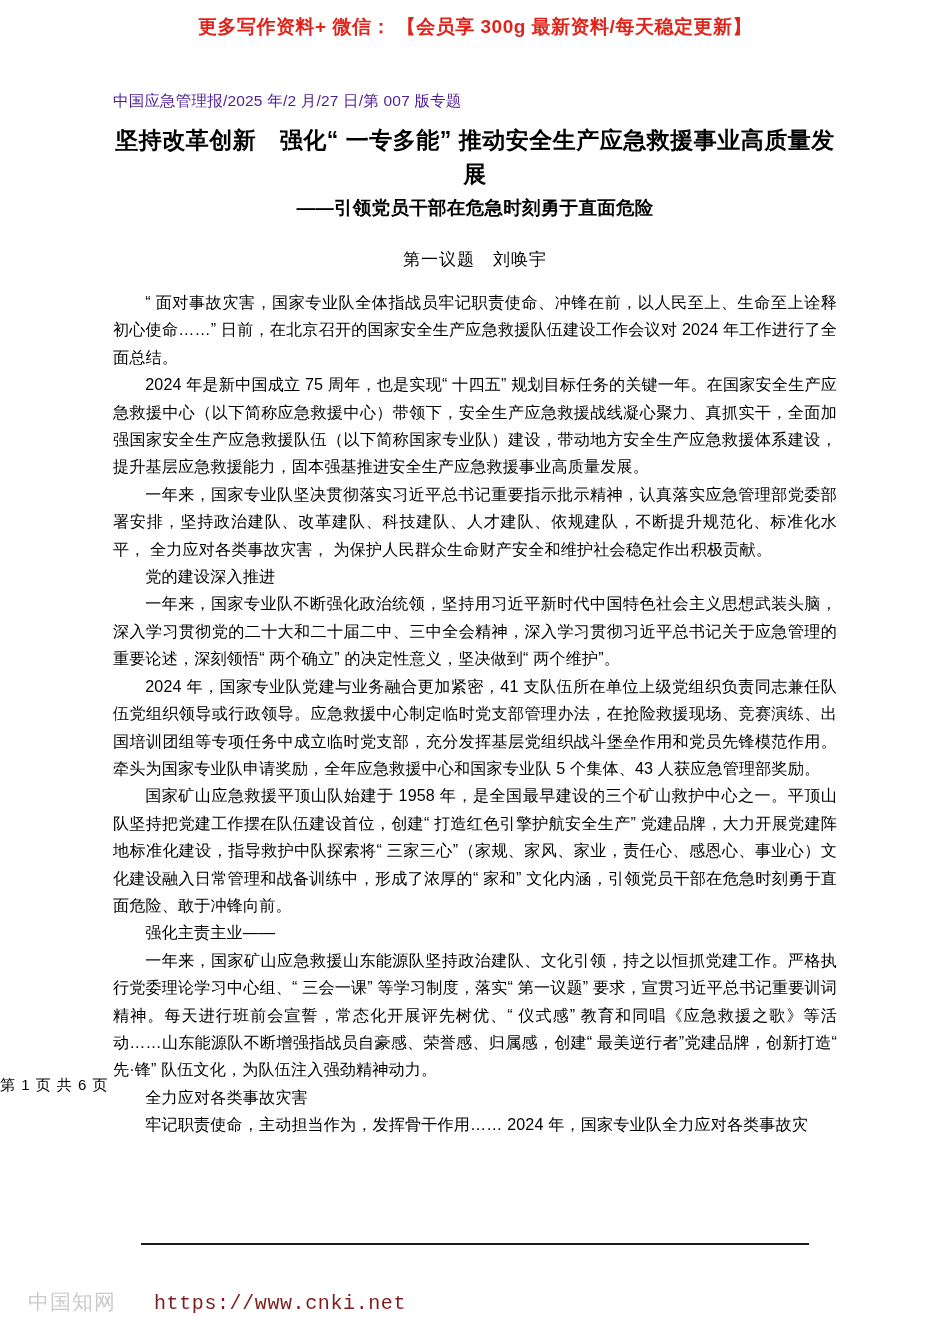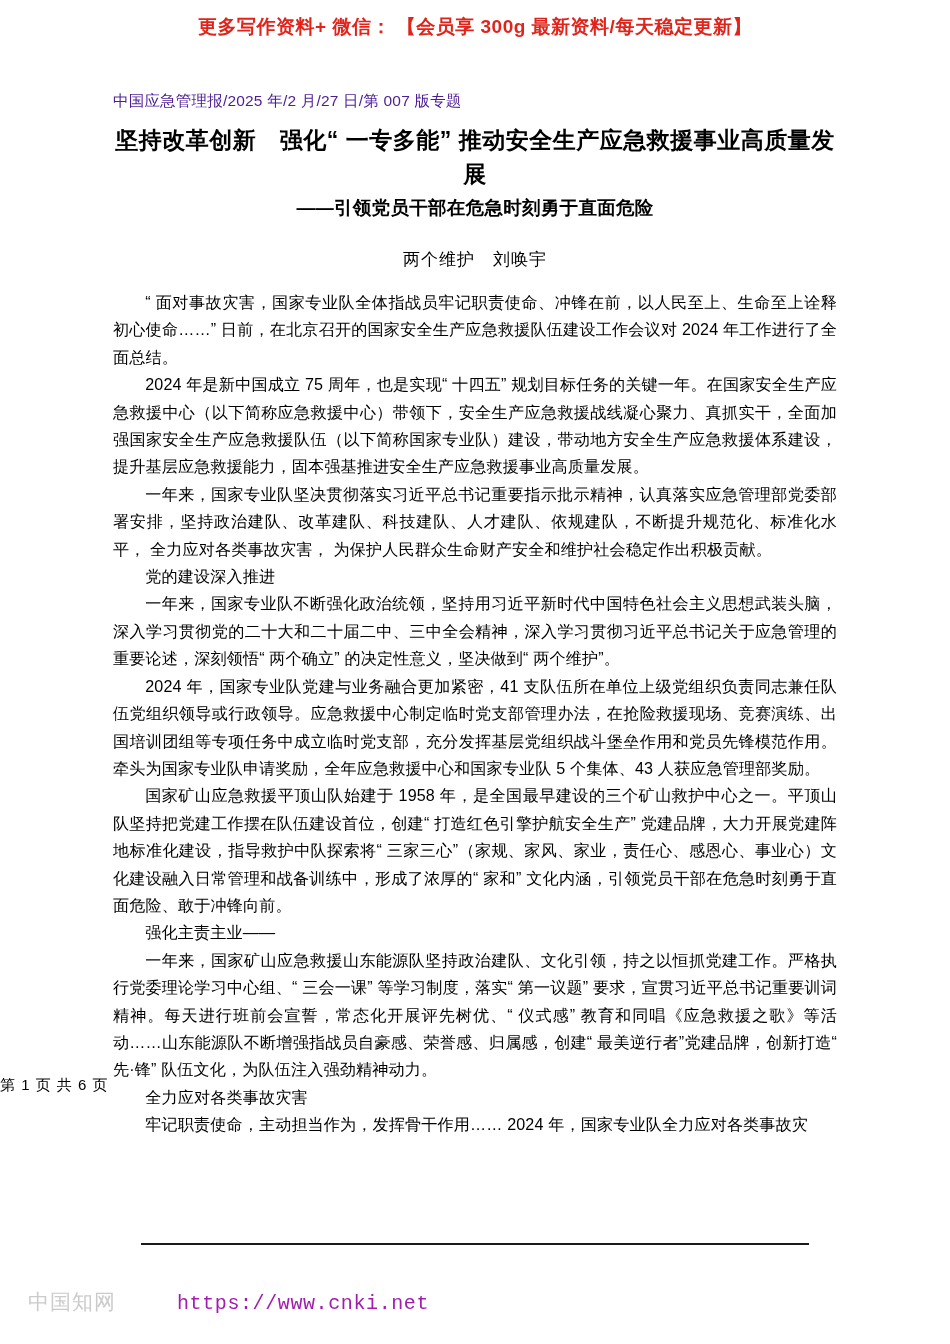--- a/index.html
+++ b/index.html
@@ -118,52 +118,51 @@
     background: #1a1a1a;
   }
 
   .cnki-footer {
     position: absolute;
     left: 28px;
     top: 1288px;
     display: flex;
     align-items: baseline;
     color: #c9c9c9;
-    gap: 23px;
   }
   .cnki-brand {
     font-size: 21px;
     letter-spacing: 1px;
     font-family: "Liberation Serif", "DejaVu Serif", serif;
     color: #cbcbcb;
   }
   .cnki-url {
     margin-left: 38px;
     font-size: 20px;
     letter-spacing: 0.6px;
     font-family: "Liberation Mono", "DejaVu Sans Mono", monospace;
-    color: #a21caf;
+    color: #7f1d1d;
   }
 </style>
 </head>
 <body>
 
 <div class="page">
 
   <div class="promo-banner" style="color: rgb(224, 36, 27);">更多写作资料+ 微信： 【会员享 300g 最新资料/每天稳定更新】</div>
 
   <div class="doc-col">
 
     <div class="source-line">中国应急管理报/2025 年/2 月/27 日/第 007 版专题</div>
 
     <h1 class="doc-title">坚持改革创新　强化“ 一专多能” 推动安全生产应急救援事业高质量发展</h1>
 
     <h2 class="doc-subtitle">——引领党员干部在危急时刻勇于直面危险</h2>
 
-    <div class="byline">两个维护　刘唤宇</div>
+    <div class="byline">第一议题　刘唤宇</div>
 
     <div class="body-text">
       <p class="para">“ 面对事故灾害，国家专业队全体指战员牢记职责使命、冲锋在前，以人民至上、生命至上诠释初心使命……” 日前，在北京召开的国家安全生产应急救援队伍建设工作会议对 2024 年工作进行了全面总结。</p>
       <p class="para">2024 年是新中国成立 75 周年，也是实现“ 十四五” 规划目标任务的关键一年。在国家安全生产应急救援中心（以下简称应急救援中心）带领下，安全生产应急救援战线凝心聚力、真抓实干，全面加强国家安全生产应急救援队伍（以下简称国家专业队）建设，带动地方安全生产应急救援体系建设，提升基层应急救援能力，固本强基推进安全生产应急救援事业高质量发展。</p>
       <p class="para">一年来，国家专业队坚决贯彻落实习近平总书记重要指示批示精神，认真落实应急管理部党委部署安排，坚持政治建队、改革建队、科技建队、人才建队、依规建队，不断提升规范化、标准化水平， 全力应对各类事故灾害， 为保护人民群众生命财产安全和维护社会稳定作出积极贡献。</p>
       <p class="para sec-head">党的建设深入推进</p>
       <p class="para">一年来，国家专业队不断强化政治统领，坚持用习近平新时代中国特色社会主义思想武装头脑，深入学习贯彻党的二十大和二十届二中、三中全会精神，深入学习贯彻习近平总书记关于应急管理的重要论述，深刻领悟“ 两个确立” 的决定性意义，坚决做到“ 两个维护”。</p>
       <p class="para">2024 年，国家专业队党建与业务融合更加紧密，41 支队伍所在单位上级党组织负责同志兼任队伍党组织领导或行政领导。应急救援中心制定临时党支部管理办法，在抢险救援现场、竞赛演练、出国培训团组等专项任务中成立临时党支部，充分发挥基层党组织战斗堡垒作用和党员先锋模范作用。牵头为国家专业队申请奖励，全年应急救援中心和国家专业队 5 个集体、43 人获应急管理部奖励。</p>
       <p class="para">国家矿山应急救援平顶山队始建于 1958 年，是全国最早建设的三个矿山救护中心之一。平顶山队坚持把党建工作摆在队伍建设首位，创建“ 打造红色引擎护航安全生产” 党建品牌，大力开展党建阵地标准化建设，指导救护中队探索将“ 三家三心”（家规、家风、家业，责任心、感恩心、事业心）文化建设融入日常管理和战备训练中，形成了浓厚的“ 家和” 文化内涵，引领党员干部在危急时刻勇于直面危险、敢于冲锋向前。</p>
       <p class="para sec-head">强化主责主业——</p>

